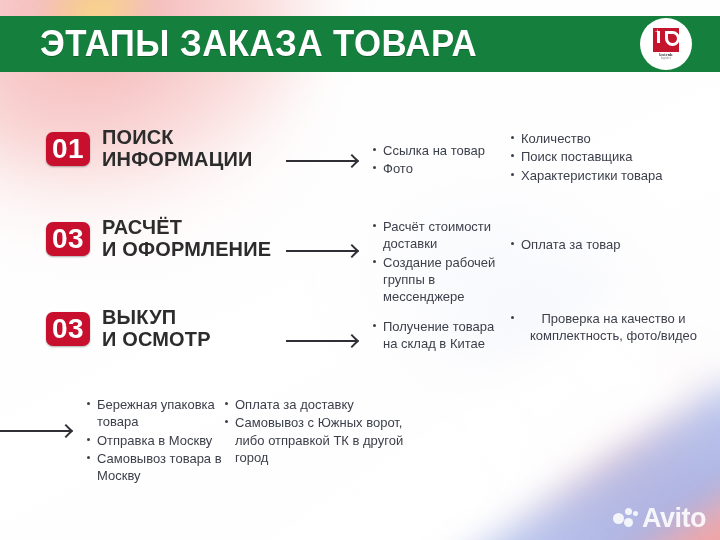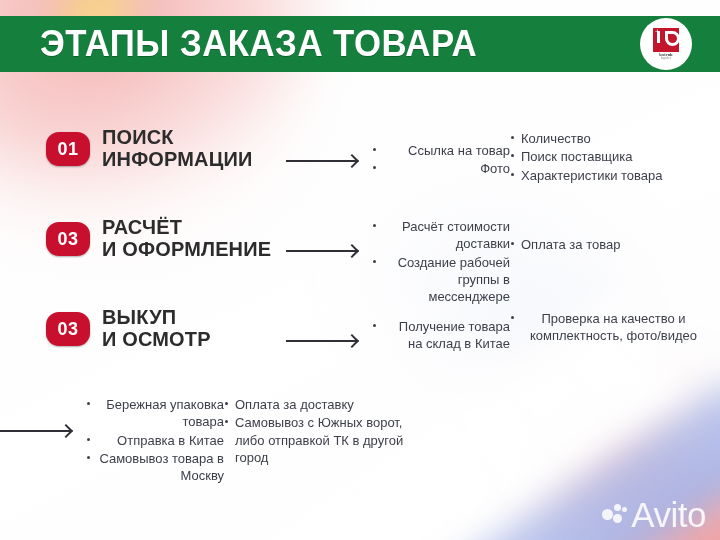--- a/index.html
+++ b/index.html
@@ -189,25 +189,25 @@
   .step-left {
     width: 286px;
     display: flex;
     align-items: flex-start;
     padding-left: 46px;
     box-sizing: border-box;
   }
   .num-badge {
     width: 44px; height: 34px;
     background: #c8102e;
-    border-radius: 13px;
+    border-radius: 7px;
     color: #ffffff;
     font-family: "Liberation Sans Narrow", "Liberation Sans", sans-serif;
     font-weight: bold;
-    font-size: 18px;
+    font-size: 28px;
     display: flex;
     align-items: center;
     justify-content: center;
     flex: 0 0 auto;
     margin-top: 14px;
     box-shadow: 0 1px 2px rgba(0,0,0,0.32);
     letter-spacing: 0.5px;
   }
   .step-title {
     margin-left: 12px;
@@ -243,21 +243,21 @@
     width: 8px; height: 8px;
     border-top: 2px solid #2f2f35;
     border-right: 2px solid #2f2f35;
     transform: translateY(-50%) rotate(45deg);
   }
 
   .col {
     box-sizing: border-box;
     padding-top: 6px;
   }
-  .col-mid { width: 138px; text-align: right; }
+  .col-mid { width: 138px; }
   .col-right { width: 196px; }
 
   ul.bullets {
     margin: 0;
     padding: 0;
     list-style: none;
   }
   ul.bullets li {
     position: relative;
     padding-left: 11px;
@@ -304,22 +304,22 @@
     display: block;
     border-radius: 50%;
     background: rgba(255,255,255,0.93);
   }
   .wm-dots i:nth-child(1) { left: 0;  top: 5px;  width: 11px; height: 11px; }
   .wm-dots i:nth-child(2) { left: 12px; top: 0;  width: 7px;  height: 7px; }
   .wm-dots i:nth-child(3) { left: 11px; top: 10px; width: 9px; height: 9px; }
   .wm-dots i:nth-child(4) { left: 20px; top: 3px; width: 5px;  height: 5px; }
   .wm-text {
     color: rgba(255,255,255,0.95);
-    font-size: 35px;
-    font-weight: normal;
+    font-size: 27px;
+    font-weight: bold;
     letter-spacing: -0.5px;
     line-height: 1;
   }
 </style>
 </head>
 <body>
 
 <div class="canvas">
 
   <div class="bg-layer">
@@ -420,21 +420,21 @@
       </div>
     </div>
 
     <div class="step-row row-4">
       <div class="arrow-cell">
         <div class="arrow"></div>
       </div>
       <div class="col col-mid">
         <ul class="bullets">
           <li>Бережная упаковка товара</li>
-          <li>Отправка в Китае</li>
+          <li>Отправка в Москву</li>
           <li>Самовывоз товара в Москву</li>
         </ul>
       </div>
       <div class="col col-right">
         <ul class="bullets">
           <li>Оплата за доставку</li>
           <li>Самовывоз с Южных ворот, либо отправкой ТК в другой город</li>
         </ul>
       </div>
     </div>

